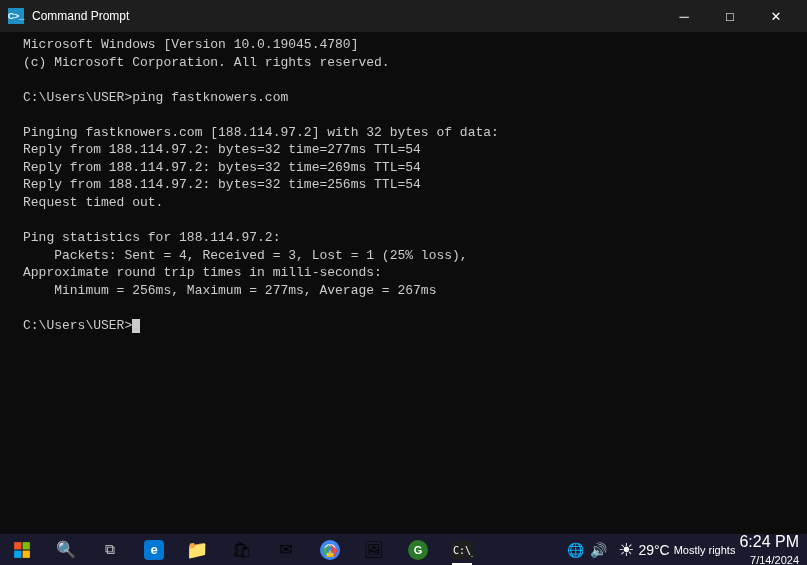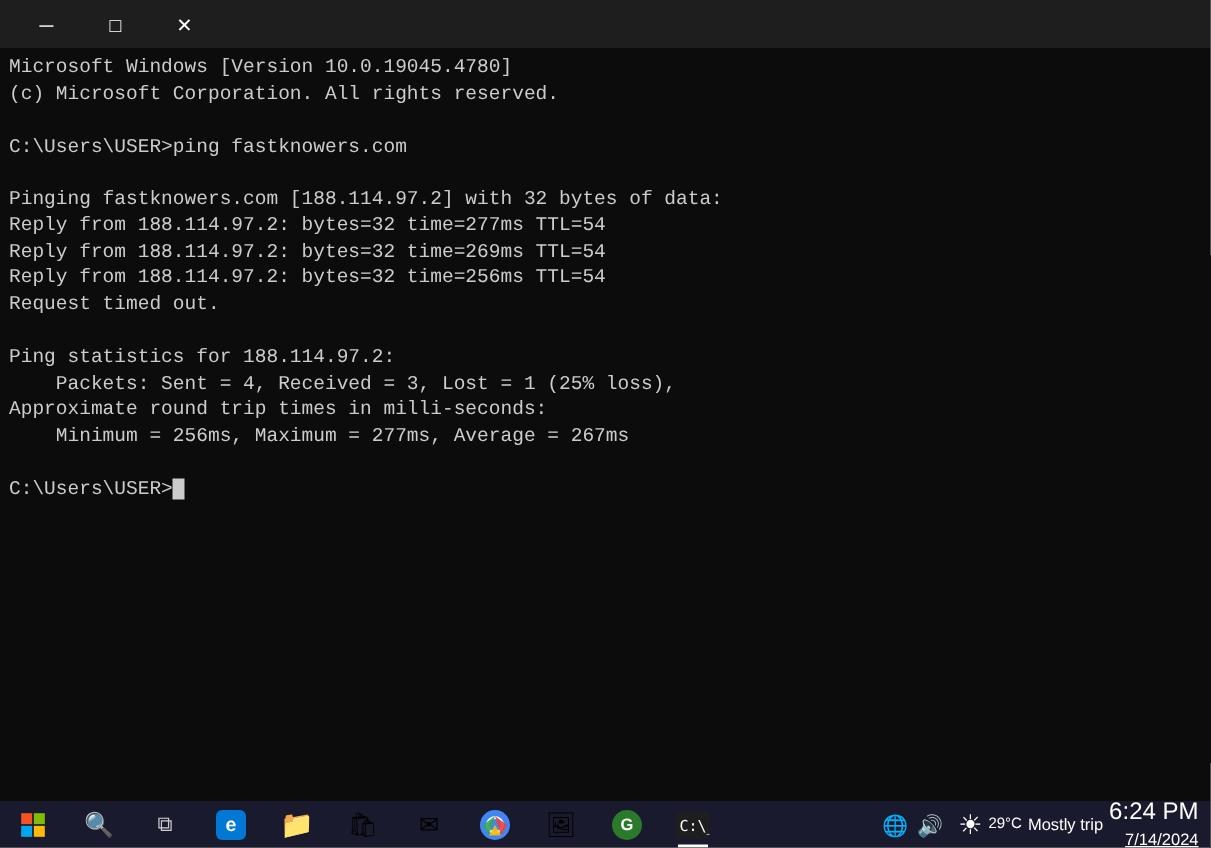--- a/index.html
+++ b/index.html
@@ -51,21 +51,21 @@
       display: flex;
       align-items: center;
       justify-content: center;
     }
 
     
     .terminal {
       width: 100%;
       height: 502px;
       background: #0c0c0c;
-      padding: 4px 6px;
+      padding: 4px 23px;
       overflow: hidden;
     }
     .terminal pre {
       font-family: 'Consolas', 'Courier New', monospace;
       font-size: 13px;
       line-height: 1.35;
       color: #cccccc;
       white-space: pre;
     }
     .cursor-block {
@@ -150,20 +150,26 @@
     }
 
     
     .icon-edge { background: #0078d4; }
     .icon-greenicon { background: #2d7a2d; border-radius: 50%; }
   </style>
 </head>
 <body>
 
 <div class="title-bar">
+  <div class="title-bar-left">
+    <div class="title-bar-icon">
+      <span style="font-size:9px;color:#fff;font-weight:bold;">C&gt;_</span>
+    </div>
+    <span class="title-bar-title">Command Prompt</span>
+  </div>
   <div class="title-bar-controls">
     <button class="title-btn">─</button>
     <button class="title-btn">□</button>
     <button class="title-btn close">✕</button>
   </div>
 </div>
 
 <div class="terminal">
   <pre id="terminal-output">Microsoft Windows [Version 10.0.19045.4780]
 (c) Microsoft Corporation. All rights reserved.
@@ -256,21 +262,21 @@
     </div>
   </div>
   <div class="taskbar-right">
 
     <div style="display:flex;align-items:center;gap:6px;margin-right:6px;">
       <span style="color:#ccc;font-size:14px;">🌐</span>
       <span style="color:#ccc;font-size:14px;">🔊</span>
     </div>
     <div class="tray-weather">
       <span style="font-size:18px;">☀</span>
-      <span style="color:#fff;font-size:10px;">29°C</span>
-      <span style="color:#fff;font-size:11px;">Mostly trip</span>
+      <span style="color:#fff;font-size:14px;">29°C</span>
+      <span style="color:#fff;font-size:11px;">Mostly rights</span>
     </div>
     <div class="tray-clock">
       <div style="color:#fff;font-size:16px;">6:24 PM</div>
       <div style="color:#fff;font-size:11px;text-decoration:underline;">7/14/2024</div>
     </div>
   </div>
 </div>
 
 </body></html>

